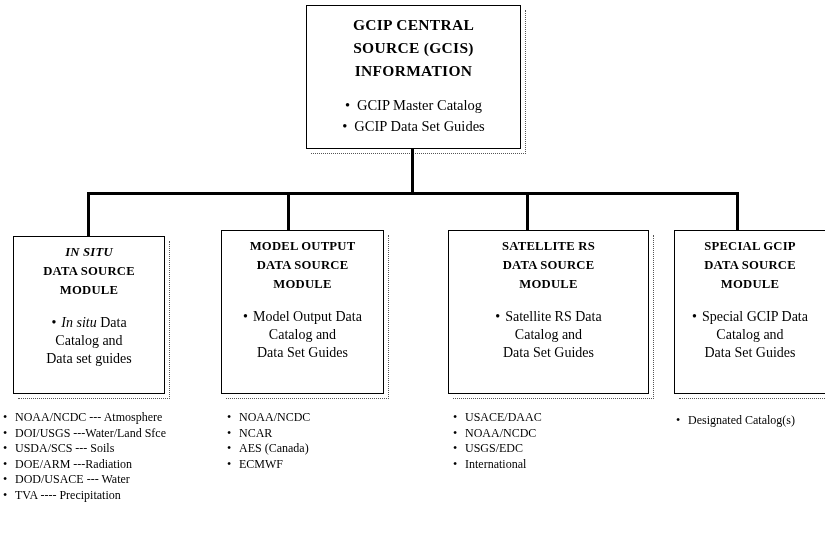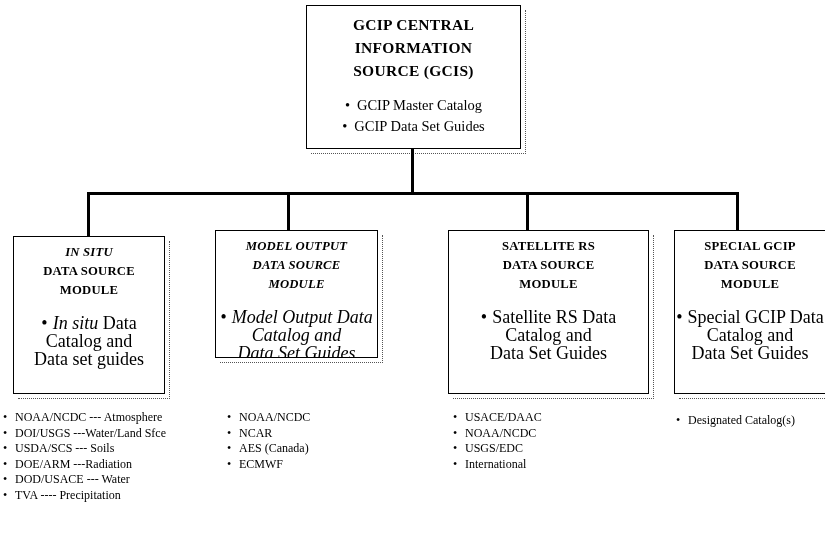--- a/index.html
+++ b/index.html
@@ -59,21 +59,21 @@
   .mod-title{
     font-weight:bold;
     font-size:12.7px;
     line-height:19px;
     letter-spacing:0.2px;
     padding-top:6px;
   }
   .mod-title .ital{font-style:italic;}
   .mod-body{
     margin-top:14px;
-    font-size:18px;
+    font-size:14px;
     line-height:18px;
   }
   .mod-body .firstline{white-space:nowrap;}
   .mod-body .bul{margin-right:5px;}
   .mod-body .ital{font-style:italic;}
 
   
   .leaflist{
     position:absolute;
     font-size:12px;
@@ -88,22 +88,22 @@
 </head>
 <body>
 
 <div id="stage">
 
   <div class="boxwrap" id="root-box" style="left:306px;top:5px;width:215px;height:144px;">
     <div class="shadow"></div>
     <div class="box">
       <div class="top-title">
         <div>GCIP CENTRAL</div>
+        <div>SOURCE (GCIS)</div>
         <div>INFORMATION</div>
-        <div>SOURCE (GCIS)</div>
       </div>
       <ul class="top-bullets">
         <li>
           <span class="bul">•</span><span>GCIP Master Catalog</span>
         </li>
         <li>
           <span class="bul">•</span><span>GCIP Data Set Guides</span>
         </li>
       </ul>
     </div>
@@ -127,21 +127,21 @@
       <div class="mod-body">
         <div class="firstline">
           <span class="bul">•</span><span class="ital">In situ</span><span> Data</span>
         </div>
         <div>Catalog and</div>
         <div>Data set guides</div>
       </div>
     </div>
   </div>
 
-  <div class="boxwrap" style="left:215px;top:230px;width:163px;height:128px;font-style:italic;">
+  <div class="boxwrap" style="left:221px;top:230px;width:163px;height:164px;">
     <div class="shadow"></div>
     <div class="box">
       <div class="mod-title">
         <div>MODEL OUTPUT</div>
         <div>DATA SOURCE</div>
         <div>MODULE</div>
       </div>
       <div class="mod-body">
         <div class="firstline">
           <span class="bul">•</span><span>Model Output Data</span>

